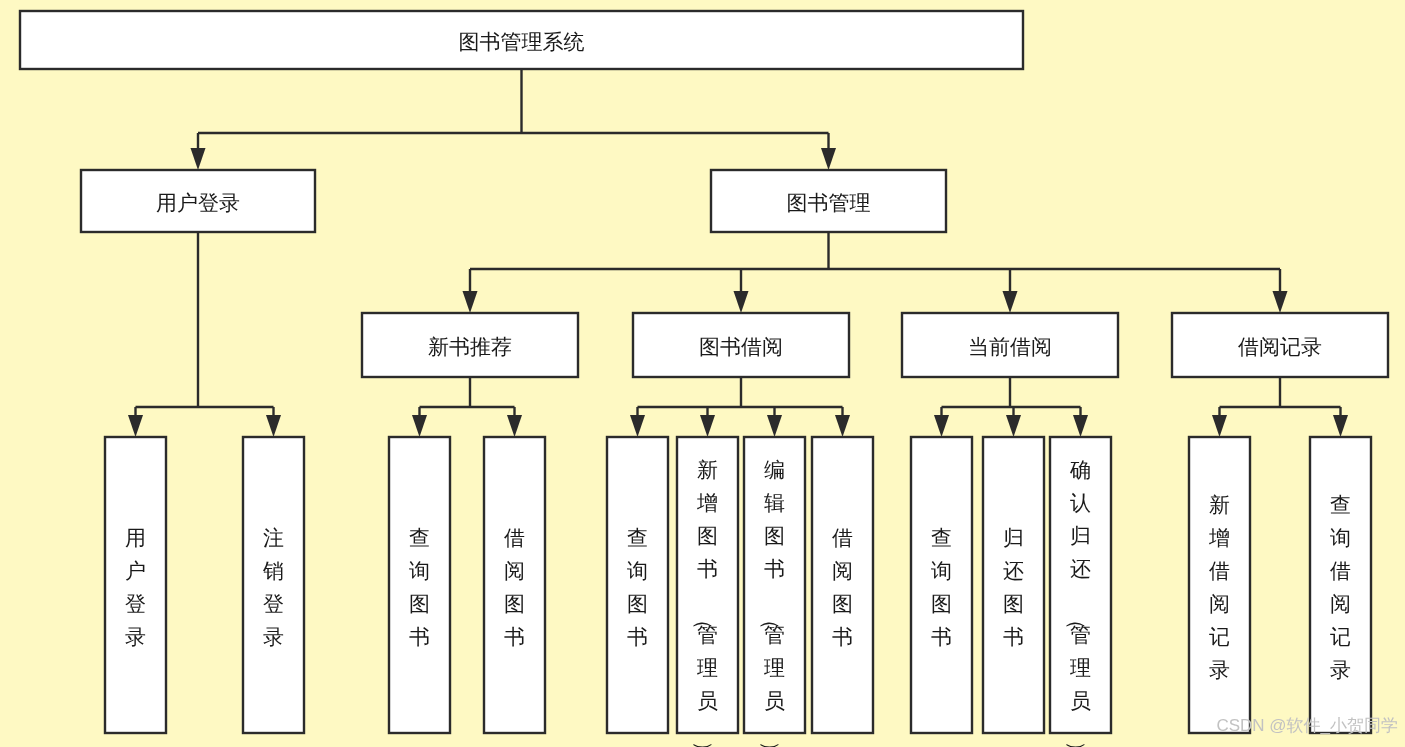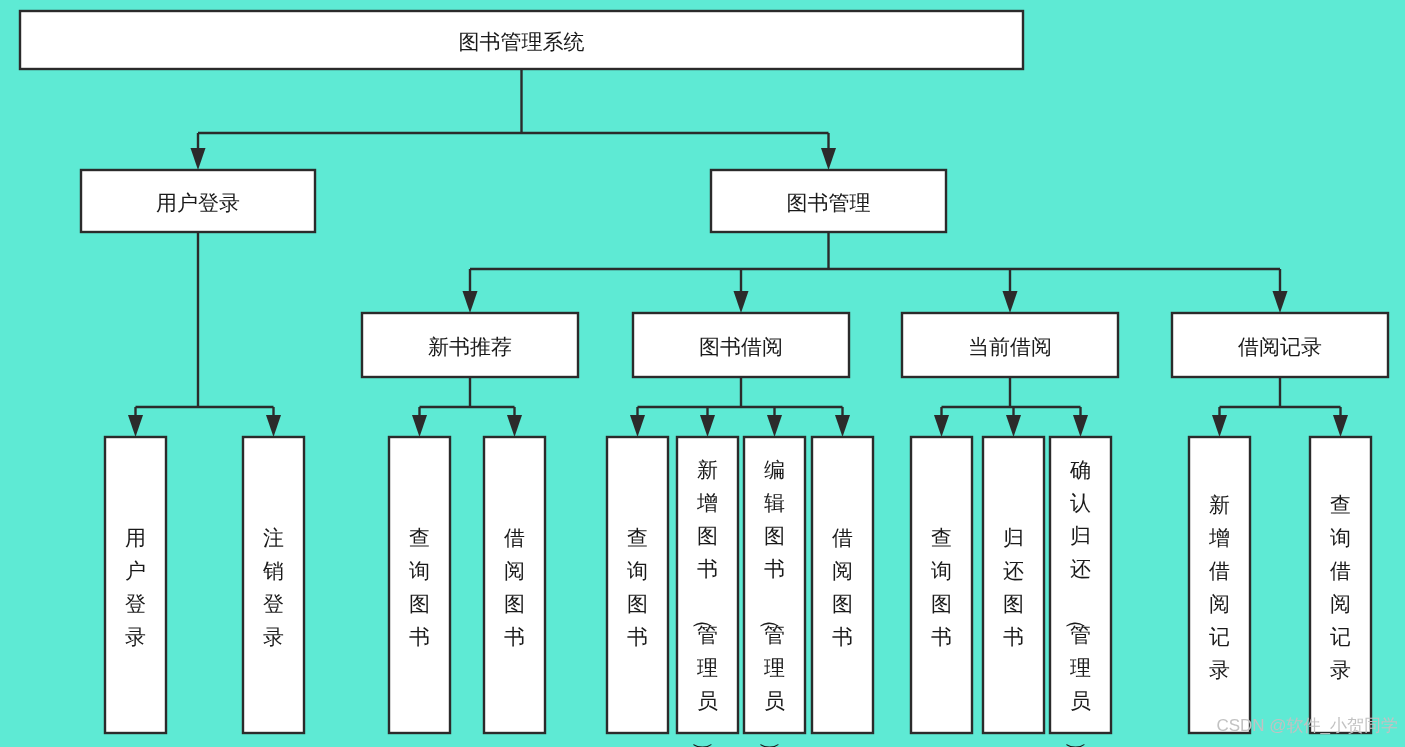--- a/index.html
+++ b/index.html
@@ -11,21 +11,21 @@
   body {
     width: 1405px;
     height: 747px;
     font-family: "Liberation Sans", "DejaVu Sans", sans-serif;
     overflow: hidden;
   }
   #diagram-root {
     position: relative;
     width: 1405px;
     height: 747px;
-    background: #5eead4;
+    background: #fef9c3;
   }
   svg#diagram-svg {
     position: absolute;
     left: 0;
     top: 0;
     width: 1405px;
     height: 747px;
   }
   .node-box {
     fill: #ffffff;

